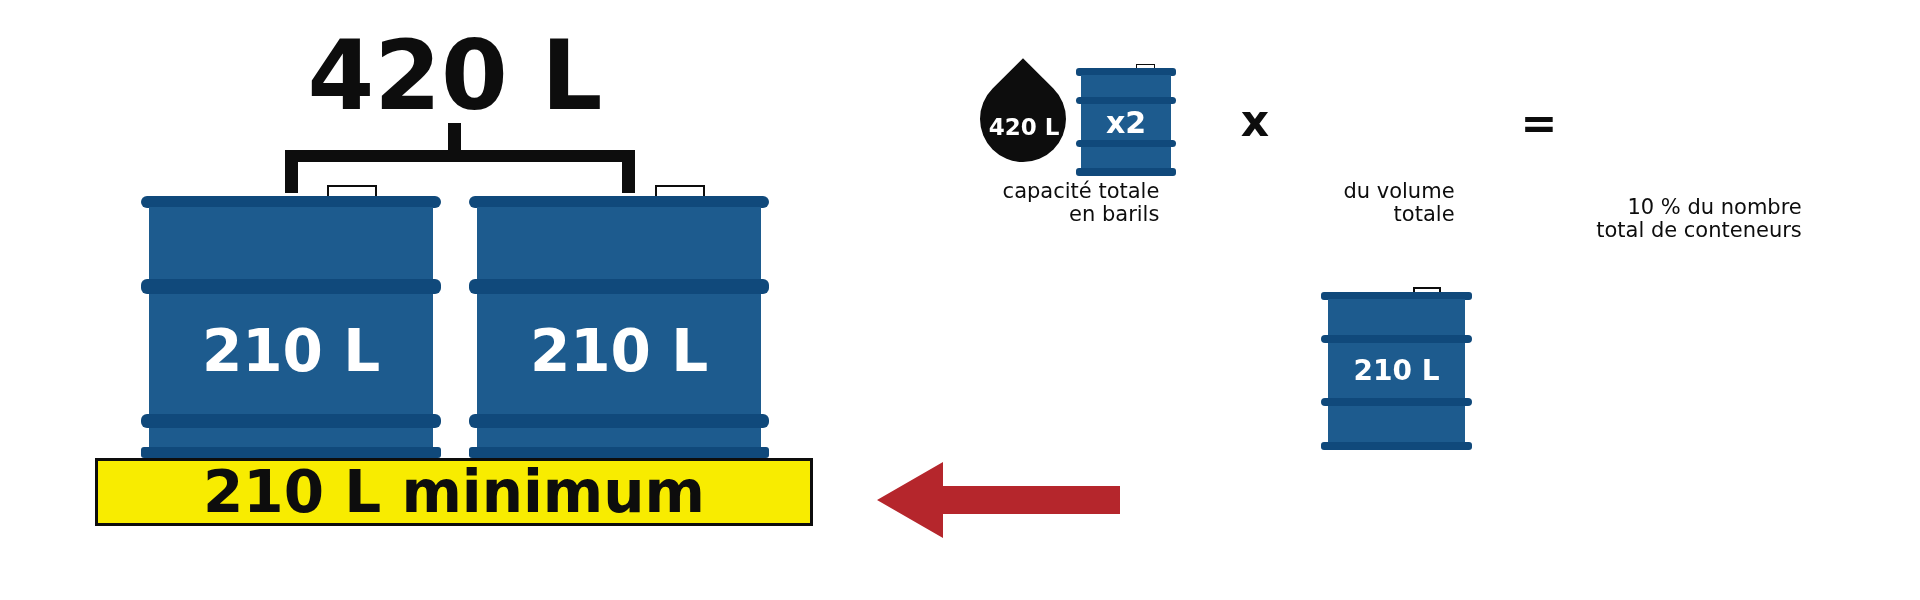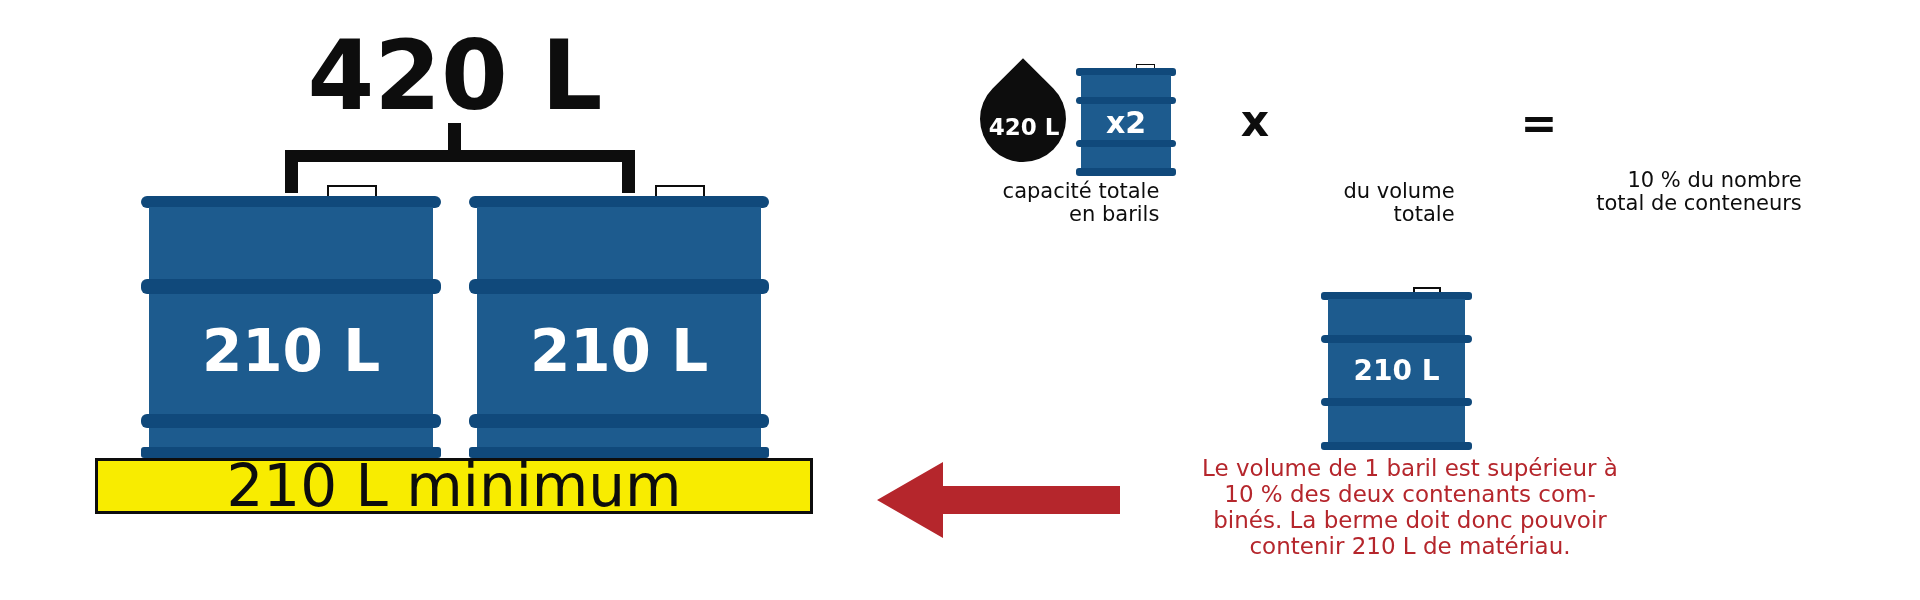--- a/index.html
+++ b/index.html
@@ -51,42 +51,42 @@
   .bs .bung{left:60px;top:0;width:19px;height:8px;border-width:1.5px;}
   .bs .rim{top:4px;height:8px;border-radius:3px;}
   .bs .body{left:5px;right:5px;top:11px;bottom:0;}
   .bs .h1{top:33px;height:7px;}
   .bs .h2{top:76px;height:7px;}
   .bs .foot{top:104px;height:8px;border-radius:3px;}
   .bs .label{top:44px;font-size:30px;}
 
   
   #platform{
-    left:95px;top:458px;width:718px;height:56px;background:var(--berm-yellow);
+    left:95px;top:458px;width:718px;height:68px;background:var(--berm-yellow);
     border:3px solid var(--ink-black);box-sizing:border-box;
     display:flex;align-items:center;justify-content:center;
-    font-size:58px;font-weight:normal;color:var(--ink-black);line-height:1;
+    font-size:58px;font-weight:bold;color:var(--ink-black);line-height:1;
   }
 
   
   #drop{
     left:980px;top:76px;width:86px;height:86px;background:var(--ink-black);
     border-radius:0 50% 50% 50%;transform:rotate(45deg);
   }
   #drop-label{left:1024px;top:114px;font-size:23px;font-weight:bold;color:#fff;white-space:nowrap;}
 
   
   .op{font-size:44px;font-weight:bold;line-height:1;}
   #times{left:1255px;top:99px;}
   #percent{left:1400px;top:82px;font-size:68px;font-weight:bold;line-height:1;}
   #equals{left:1539px;top:101px;}
   #result{left:1698px;top:84px;font-size:68px;font-weight:bold;line-height:1;color:var(--accent-red);}
   #cap-capacity{left:1081px;top:180px;}
   #cap-volume{left:1399px;top:180px;}
-  #cap-result{left:1699px;top:169px;}
+  #cap-result{left:1699px;top:196px;}
 
   
   #total{left:455px;top:28px;font-size:96px;font-weight:bold;line-height:1;white-space:nowrap;}
 
   
   #note{
     left:1410px;top:455px;width:540px;font-size:23px;line-height:26px;
     color:var(--accent-red);text-align:center;white-space:pre-line;
   }
 </style>
@@ -159,18 +159,14 @@
     <div class="hoop h1"></div>
     <div class="hoop h2"></div>
     <div class="foot"></div>
     <div class="label">210 L</div>
   </div>
 
   <svg class="abs" style="left:870px;top:455px;" width="260" height="90" viewBox="0 0 260 90">
     <polygon points="7,45 73,7 73,31 250,31 250,59 73,59 73,83" fill="var(--accent-red)"></polygon>
   </svg>
 
-  <div id="note" class="abs cx">Le volume de 1 baril est supérieur à
-10 % des deux contenants com-
-binés. La berme doit donc pouvoir
-contenir 210 L de matériau.</div>
 
 </div>
 
 </body></html>

